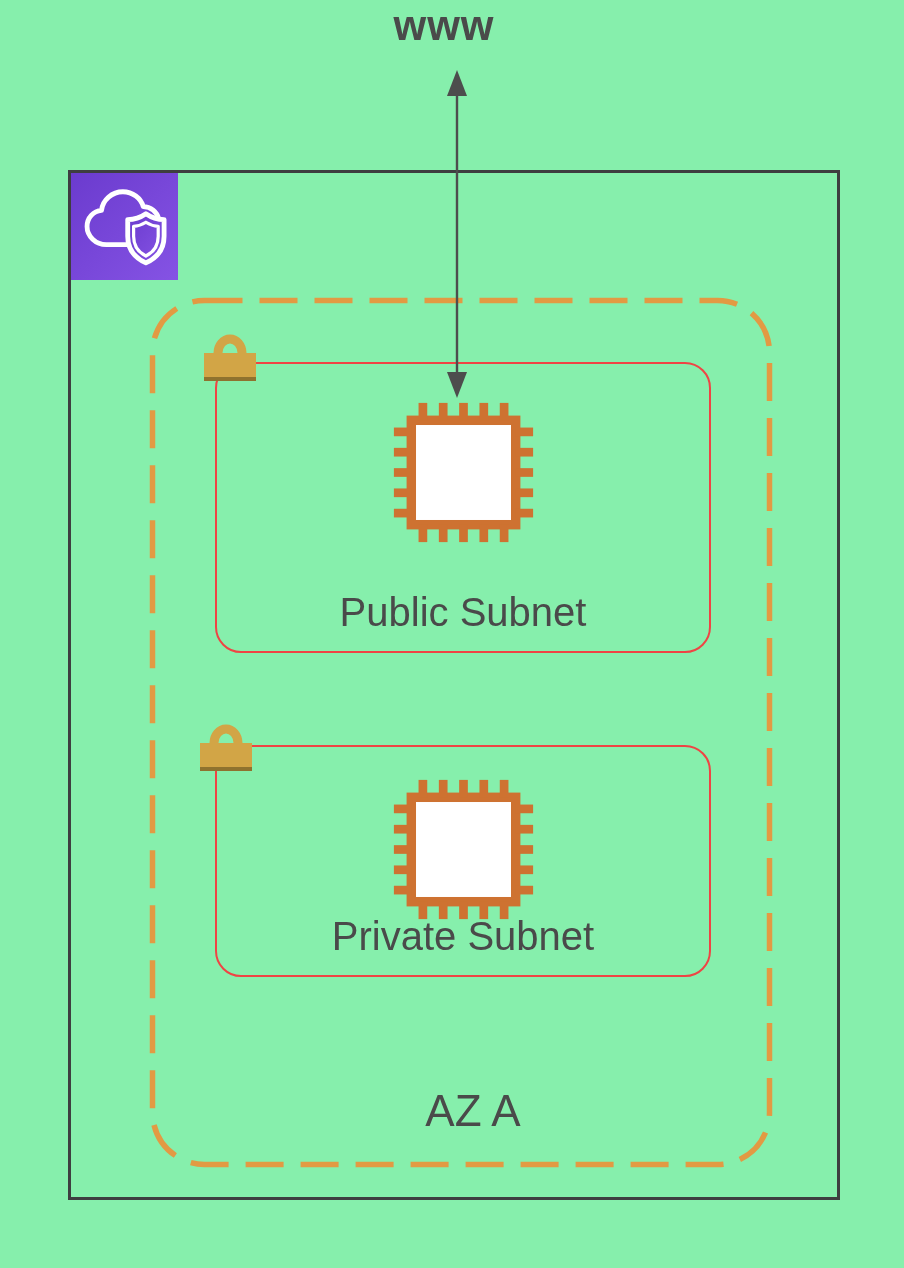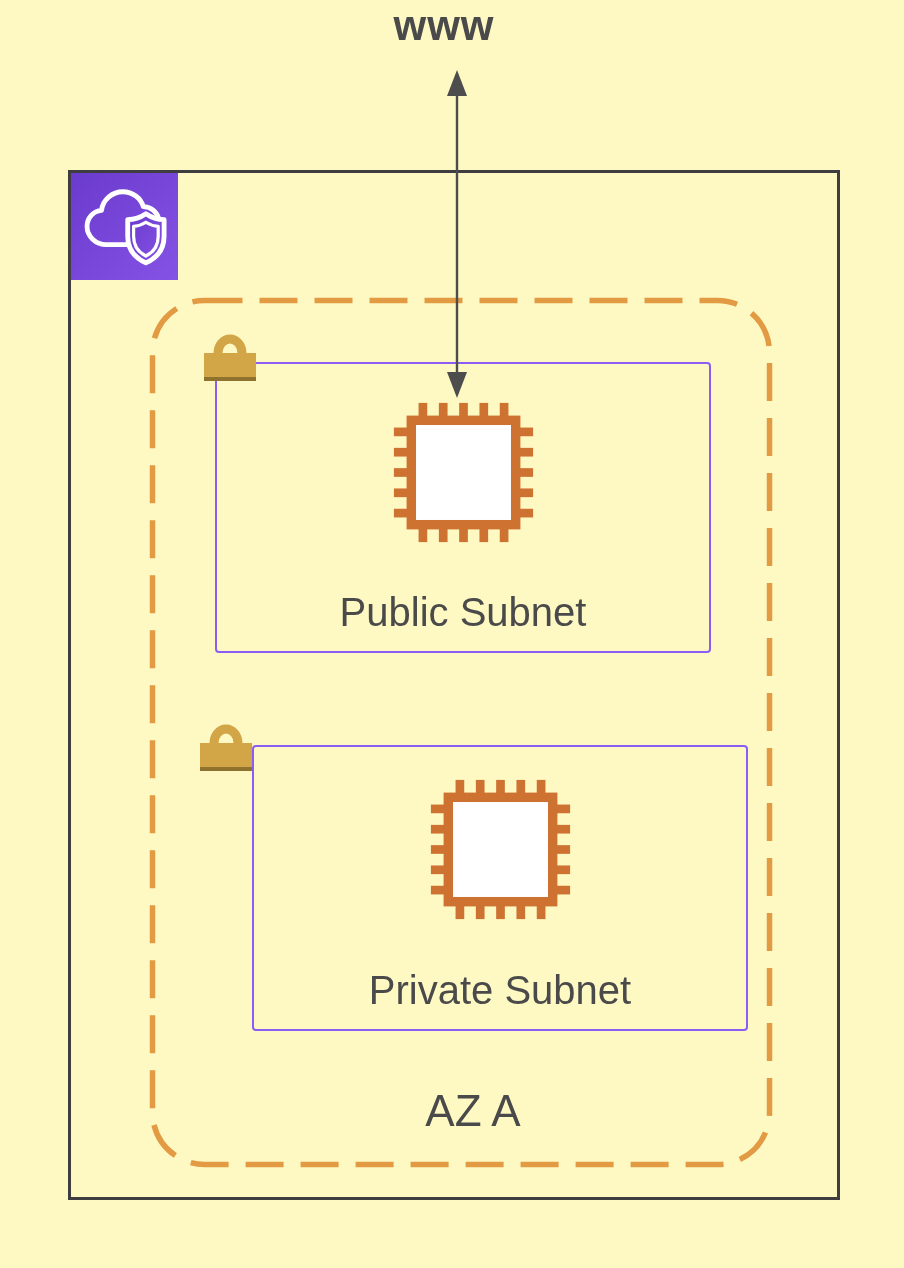--- a/index.html
+++ b/index.html
@@ -1,37 +1,37 @@
 <!DOCTYPE html>
 <html><head>
 <meta charset="utf-8">
 <style>
   html,body{margin:0;padding:0;background:#ffffff;}
   .canvas{
-    position:relative;width:904px;height:1268px;background:#fef9c3;overflow:hidden;
+    position:relative;width:904px;height:1268px;background:#86efac;overflow:hidden;
     font-family:"Liberation Sans", sans-serif;color:#4a4a4a;
   }
   .abs{position:absolute;}
   .www-label{
     left:344px;top:2px;width:200px;text-align:center;
     font-size:42px;font-weight:700;color:#4a4a4a;letter-spacing:1px;
   }
   .arrow-svg{left:439px;top:68px;z-index:6;}
   .outer-box{
     left:68px;top:170px;width:772px;height:1030px;
     border:3px solid #3e3e40;box-sizing:border-box;background:transparent;
   }
   .vpc-icon{left:71px;top:173px;width:107px;height:107px;z-index:3;}
   .az-svg{left:149px;top:297px;z-index:1;}
   .subnet{
     position:absolute;left:215px;width:496px;box-sizing:border-box;
-    border:2px solid #8b5cf6;border-radius:4px;background:transparent;z-index:2;
+    border:2px solid #ef4444;border-radius:26px;background:transparent;z-index:2;
   }
   .subnet.public{top:362px;height:291px;}
-  .subnet.private{top:745px;height:286px;margin-left:37px;}
+  .subnet.private{top:745px;height:232px;}
   .subnet-label{
     position:absolute;left:0;bottom:16px;width:100%;text-align:center;
     font-size:40px;color:#4a4a4a;
   }
   .chip-svg{position:absolute;left:calc(50% - 72px);top:36px;width:145px;height:145px;}
   .lock-svg{z-index:4;}
   .lock1{left:204px;top:327px;}
   .lock2{left:200px;top:717px;}
   .az-label{
     left:164px;top:1086px;width:618px;text-align:center;

